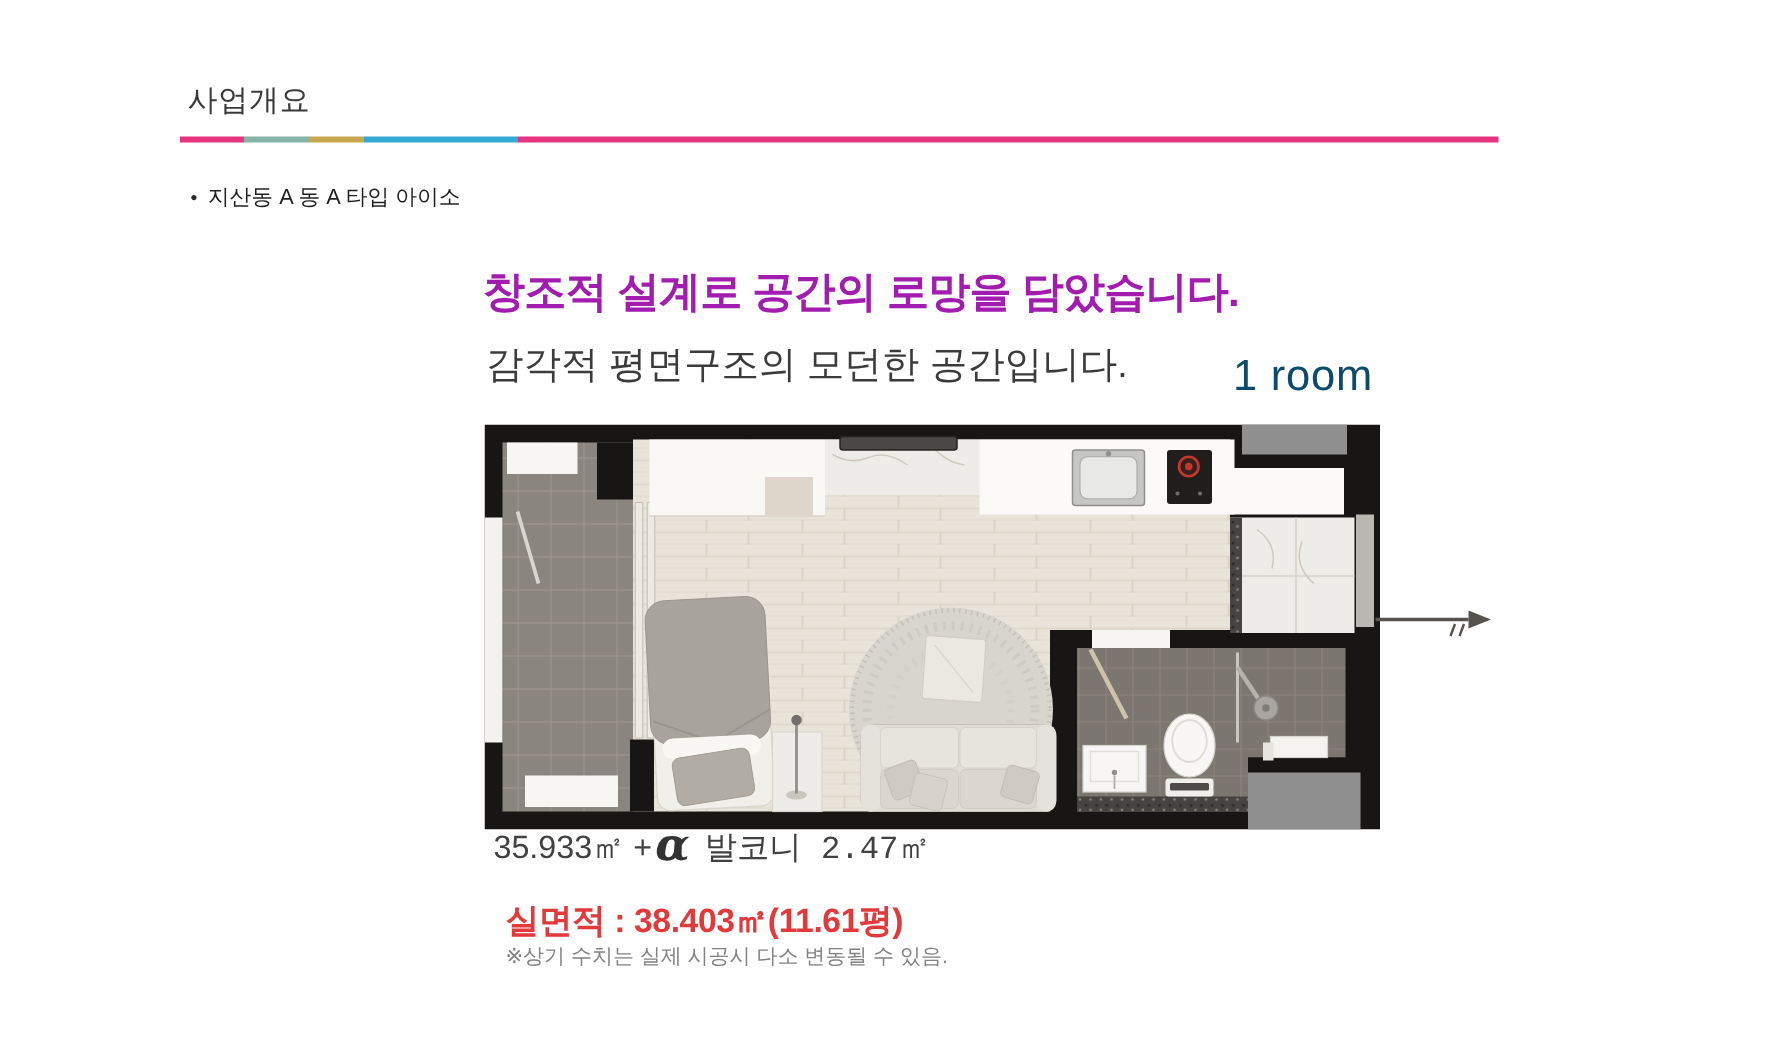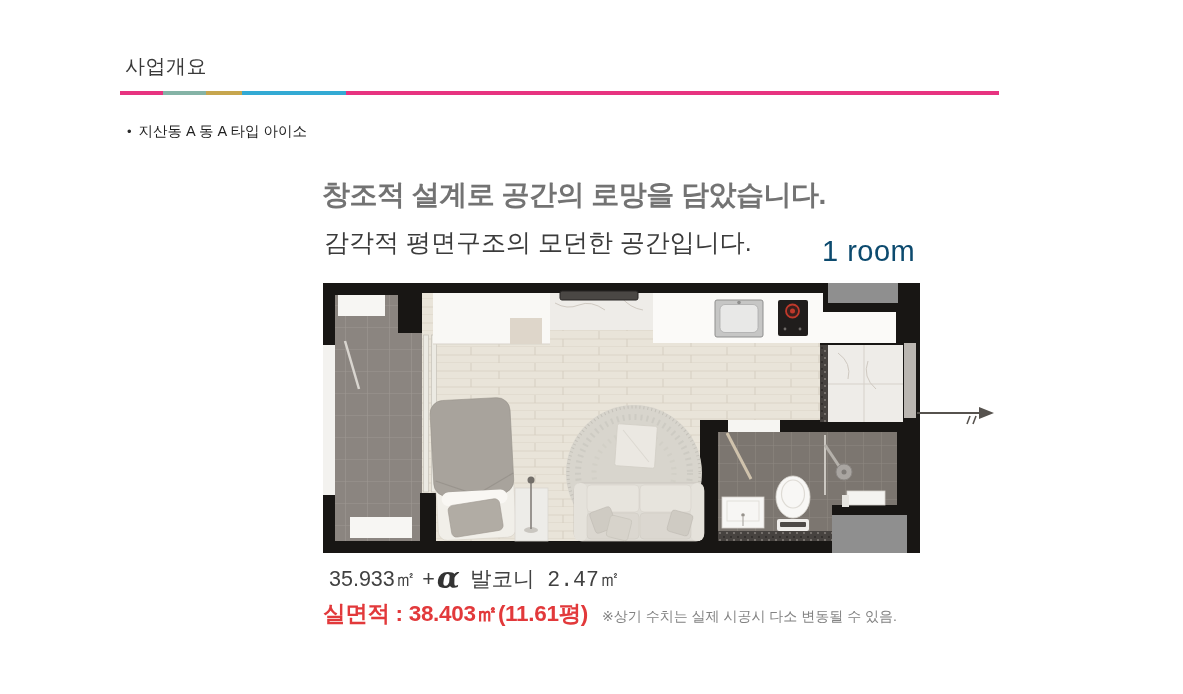--- a/index.html
+++ b/index.html
@@ -26,45 +26,45 @@
   .logo { position: absolute; left: 1000px; top: 42px; width: 47px; height: 51px; }
   
   .bullet-line {
     position: absolute; left: 127px; top: 122px;
     font-size: 14.5px; color: #1f1f1f; display: flex; align-items: center; gap: 7px;
   }
   .bullet-line .marker { font-size: 13px; color: #2a2a2a; }
   
   .heading {
     position: absolute; left: 322px; top: 176px;
-    font-size: 28px; font-weight: bold; color: #737373; letter-spacing: -0.5px;
+    font-size: 28px; font-weight: bold; color: #a21caf; letter-spacing: -0.5px;
   }
   .subheading {
     position: absolute; left: 324px; top: 226px;
     font-size: 25px; color: #3b3b3b;
   }
   .room-badge {
     position: absolute; left: 822px; top: 235px;
     font-size: 29px; color: #0c4a6e; letter-spacing: 0.5px;
   }
   
   .floorplan { position: absolute; left: 323px; top: 283px; width: 675px; height: 270px; }
   
   .area-line {
-    position: absolute; left: 329px; top: 563px;
+    position: absolute; left: 329px; top: 549px;
     display: flex; align-items: flex-end; font-size: 21.5px; color: #414141;
   }
   .area-line .alpha {
     font-family: "DejaVu Serif", serif; font-style: italic; font-weight: bold;
     font-size: 30px; color: #333333; line-height: 1; margin: 0 2px;
   }
   .area-line .suffix { margin-left: 8px; font-family: Liberation Mono, monospace; }
   .net-line {
     position: absolute; left: 323px; top: 598px;
-    display: flex; align-items: baseline;
+    display: flex; align-items: baseline; flex-direction: column;
   }
   .net-line .net-main { font-size: 22.5px; font-weight: bold; color: #e2393b; letter-spacing: -0.3px; }
   .net-line .disclaimer { font-size: 14px; color: #828282; margin-left: 14px; }
 </style>
 </head>
 <body>
 
 <div class="slide">
 
   <div class="page-title">사업개요</div>

